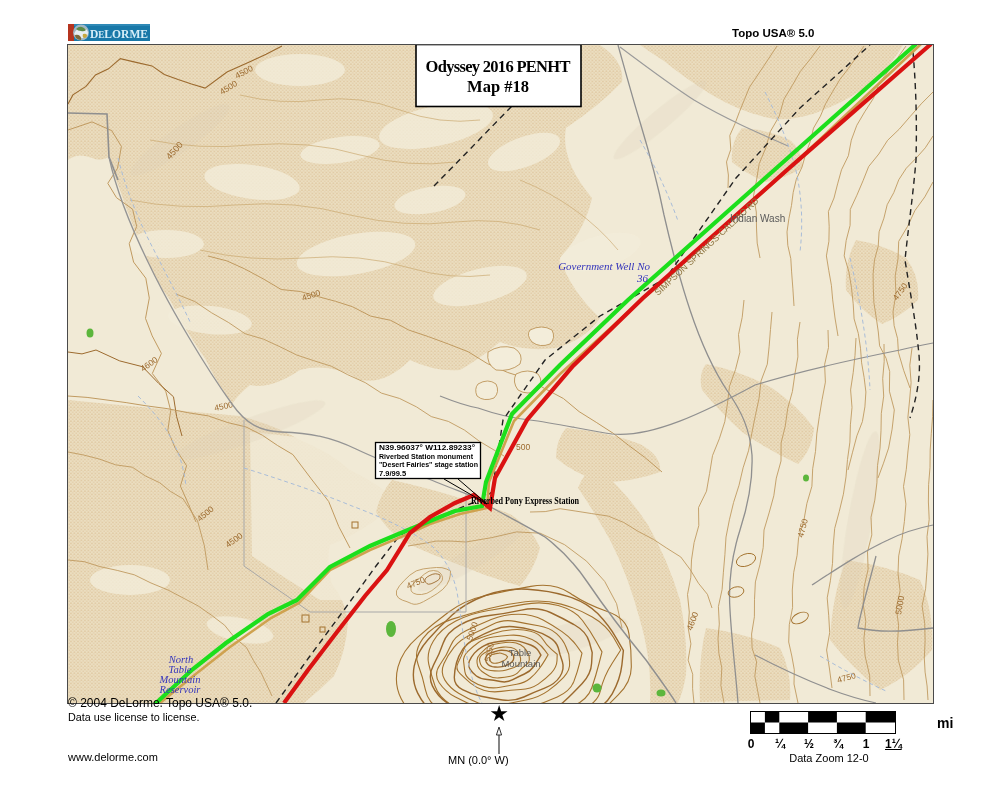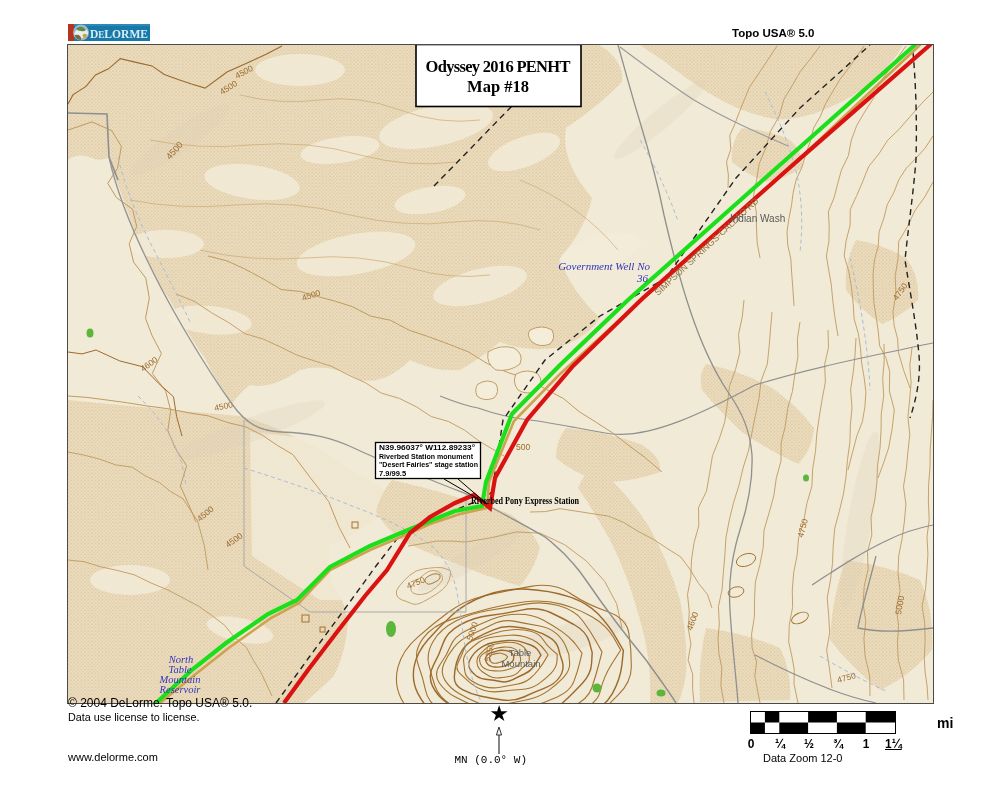--- a/index.html
+++ b/index.html
@@ -318,21 +318,21 @@
 
 <div class="abs" style="left:68px;top:751px;font-size:11px;color:#000;">www.delorme.com</div>
 
 <div class="abs" style="left:485px;top:703px;width:28px;text-align:center;font-size:22px;color:#000;line-height:22px;">★</div>
 
 <svg class="abs" style="left:493px;top:725px" width="12" height="30" viewBox="0 0 12 30">
 <line x1="6" y1="29" x2="6" y2="9" stroke="#333" stroke-width="1.2"></line>
 <path d="M6,2 L3.4,10 L8.6,10 Z" fill="#f8f8f8" stroke="#333" stroke-width="1"></path>
 </svg>
 
-<div class="abs" style="left:427px;top:754px;width:100px;text-align:right;font-size:11px;color:#000;font-family:Liberation Mono, monospace;">MN (0.0° W)</div>
+<div class="abs" style="left:448px;top:754px;width:100px;text-align:left;font-size:11px;color:#000;">MN (0.0° W)</div>
 
 <svg class="abs" style="left:750px;top:711px" width="146" height="23" viewBox="0 0 146 23">
 <rect x="0.5" y="0.5" width="145" height="22" fill="#ffffff" stroke="#000"></rect>
 <g fill="#000">
 <rect x="14.9" y="0.5" width="14.4" height="11"></rect>
 <rect x="58.1" y="0.5" width="28.8" height="11"></rect>
 <rect x="115.7" y="0.5" width="29.8" height="11"></rect>
 <rect x="0.5" y="11.5" width="14.4" height="11"></rect>
 <rect x="29.3" y="11.5" width="28.8" height="11"></rect>
 <rect x="86.9" y="11.5" width="28.8" height="11"></rect>
@@ -341,13 +341,13 @@
 
 <div class="abs" style="left:901px;top:715px;font-size:14px;font-weight:bold;color:#000;margin-left:36px;">mi</div>
 
 <div class="abs" style="left:741px;top:737px;width:20px;text-align:center;font-size:12px;font-weight:bold;">0</div>
 <div class="abs" style="left:770px;top:737px;width:20px;text-align:center;font-size:12px;font-weight:bold;">¼</div>
 <div class="abs" style="left:799px;top:737px;width:20px;text-align:center;font-size:12px;font-weight:bold;">½</div>
 <div class="abs" style="left:828px;top:737px;width:20px;text-align:center;font-size:12px;font-weight:bold;">¾</div>
 <div class="abs" style="left:856px;top:737px;width:20px;text-align:center;font-size:12px;font-weight:bold;">1</div>
 <div class="abs" style="left:885px;top:737px;width:20px;text-align:left;font-size:12px;font-weight:bold;text-decoration:underline;">1¼</div>
 
-<div class="abs" style="left:763px;top:752px;width:132px;text-align:left;font-size:11px;">Data Zoom 12-0</div>
+<div class="abs" style="left:763px;top:752px;width:132px;text-align:center;font-size:11px;">Data Zoom 12-0</div>
 
 </body></html>

